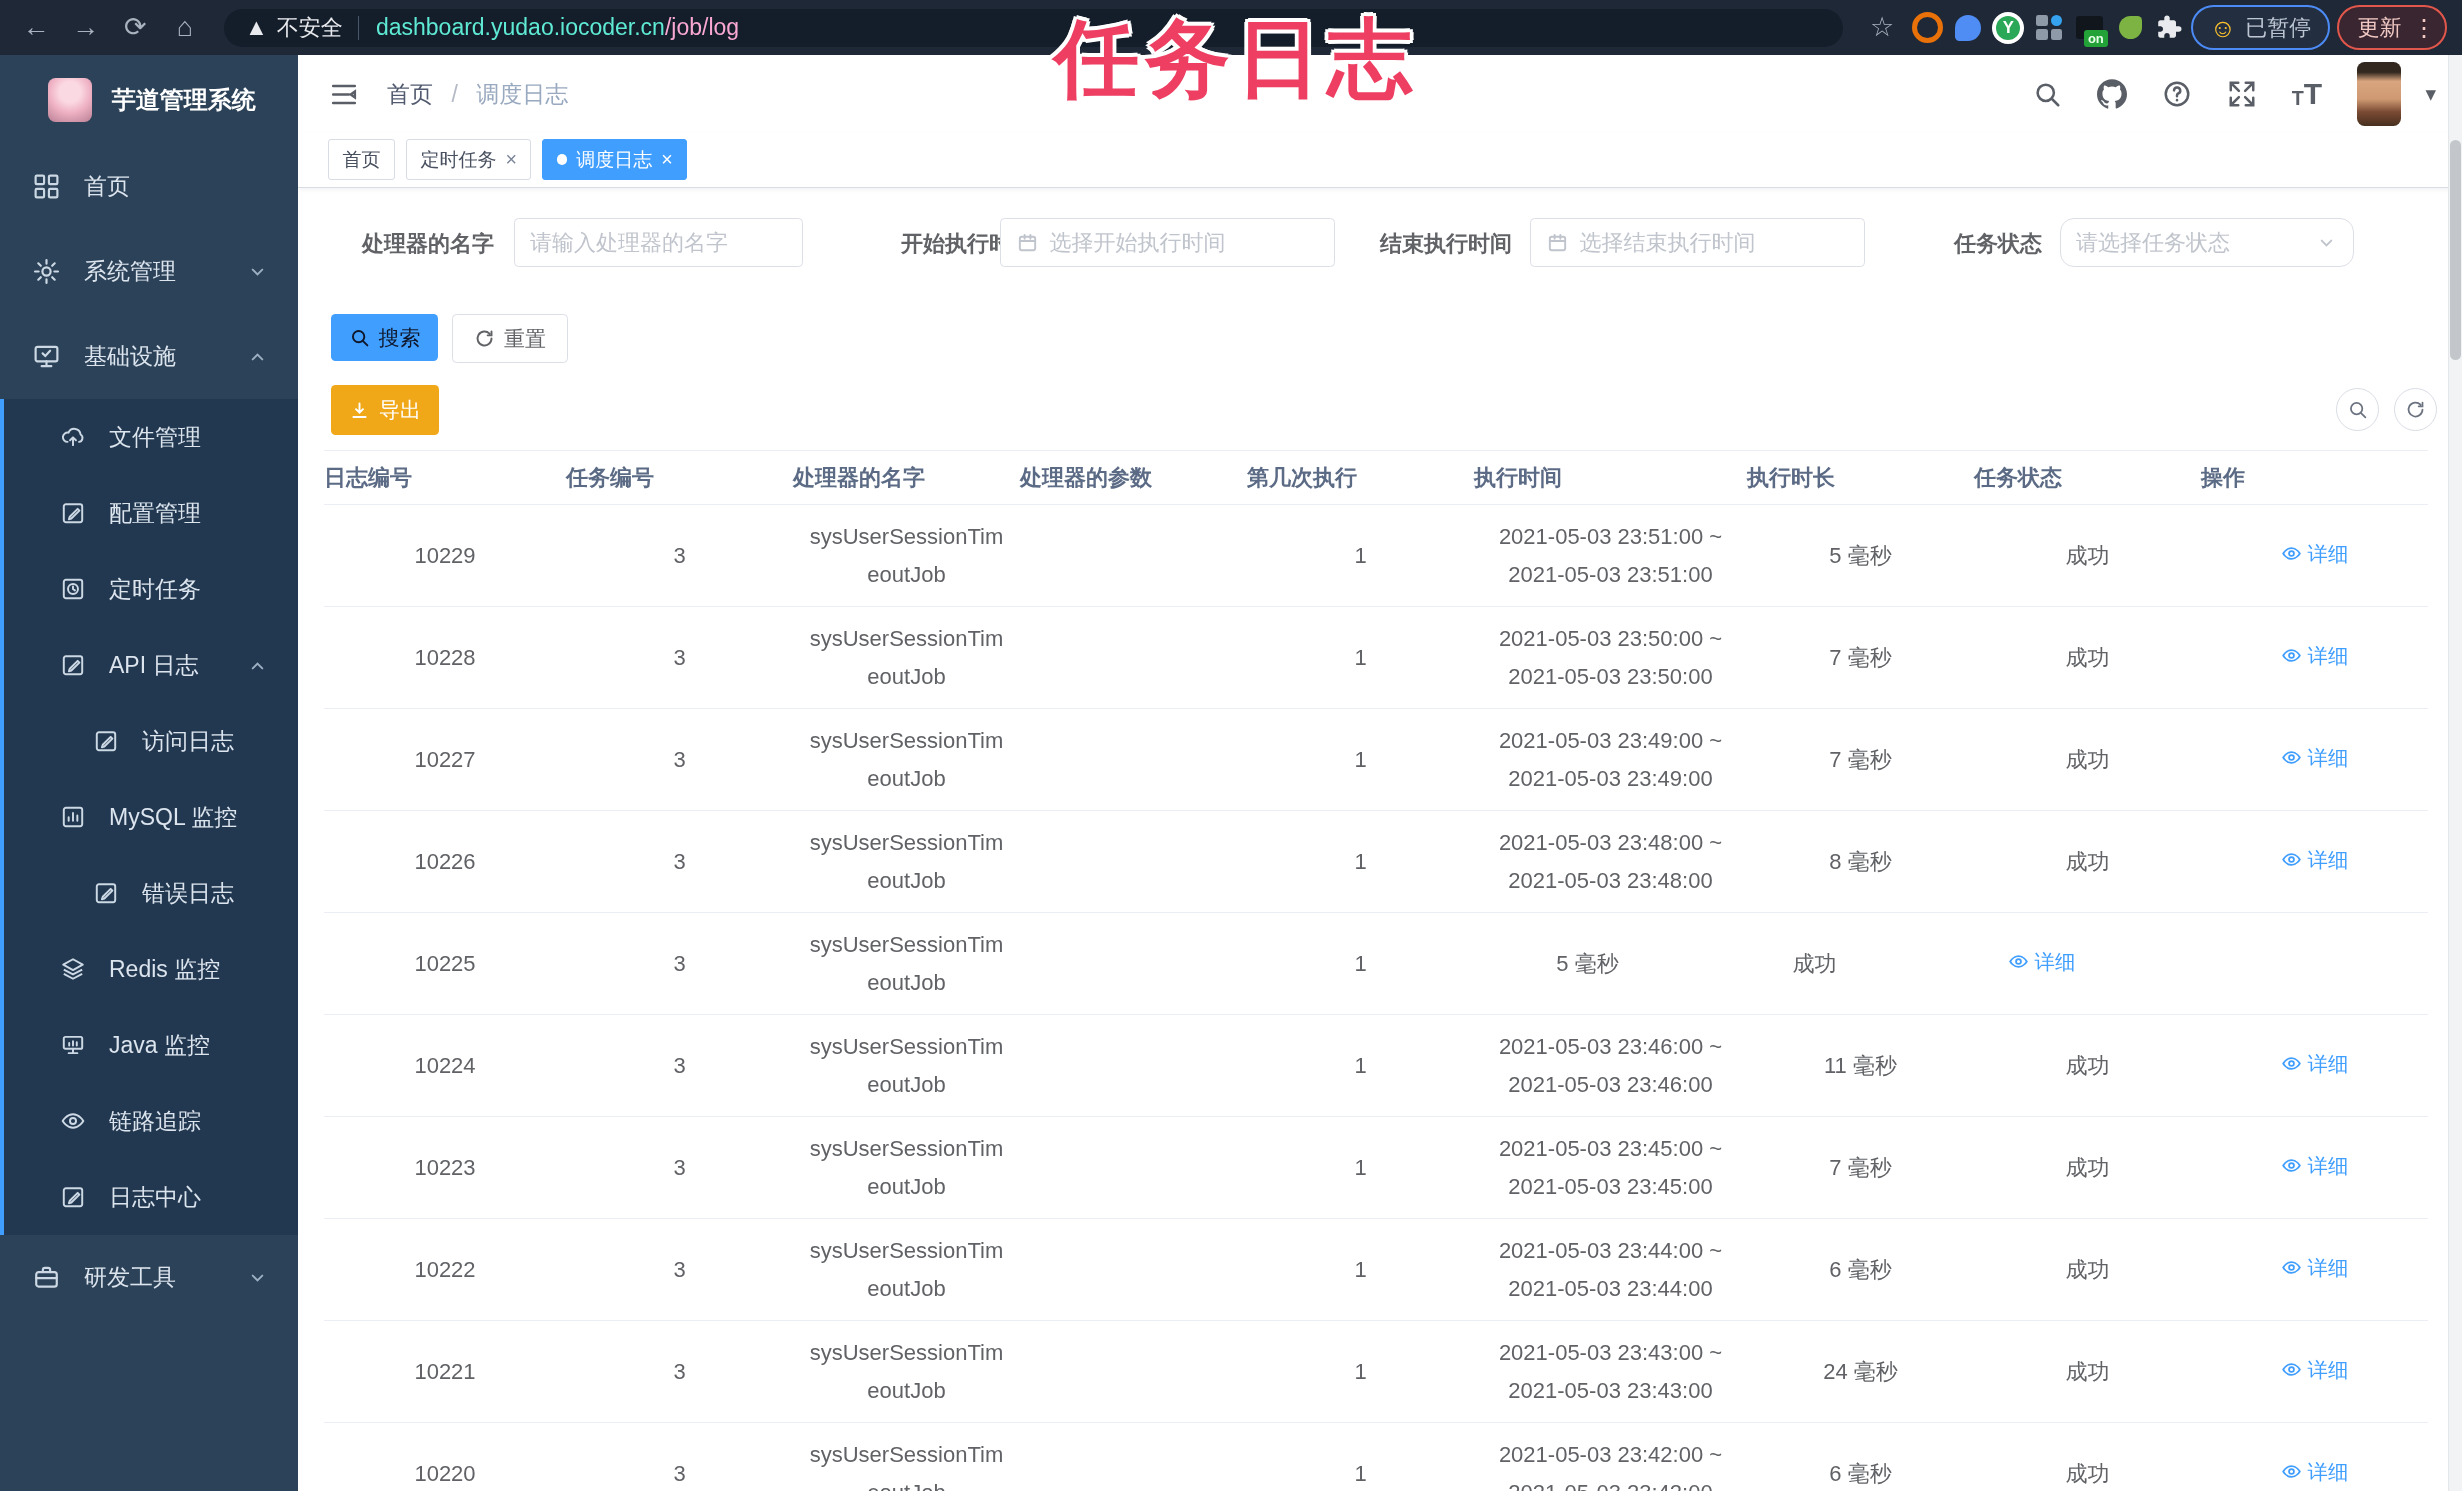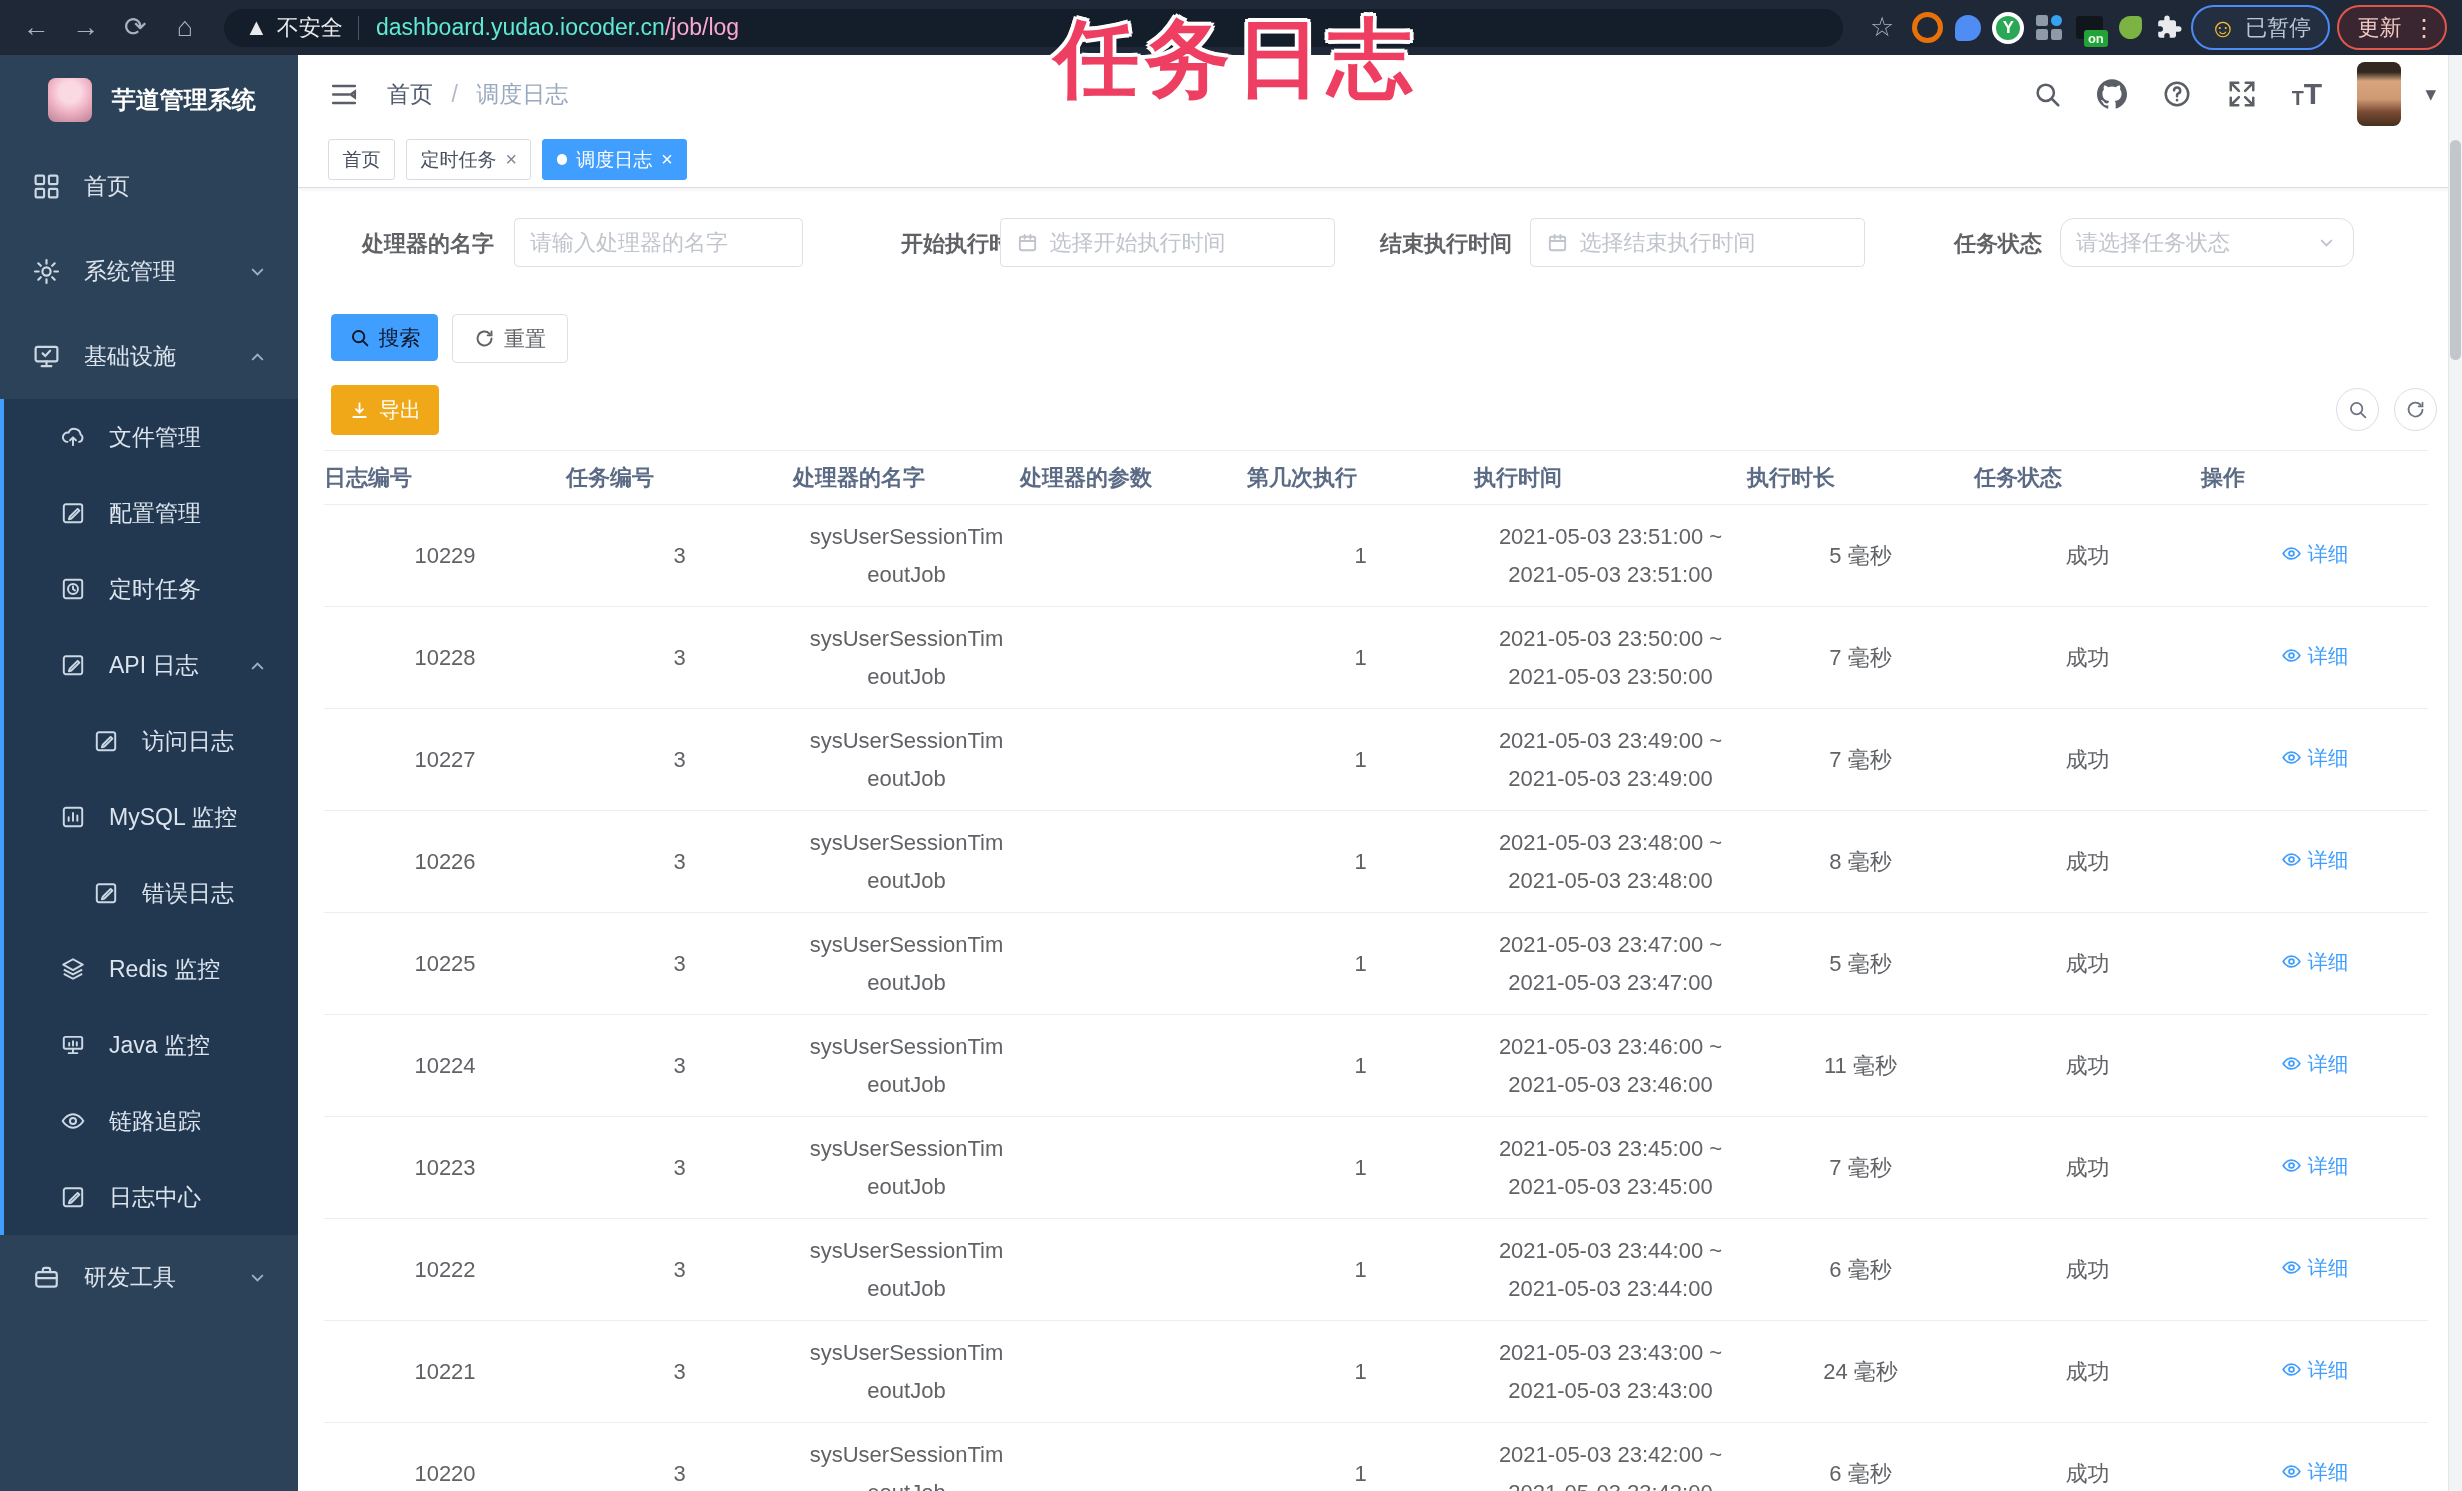--- a/index.html
+++ b/index.html
@@ -599,24 +599,20 @@
         </div>
         <div class="trow">
           <div class="td c0">10225</div>
           <div class="td c1">3</div>
           <div class="td c2">
             <div>sysUserSessionTim</div>
             <div>eoutJob</div>
           </div>
           <div class="td c3"></div>
           <div class="td c4">1</div>
-          <div class="td c5">
-            <div>2021-05-03 23:47:00 ~</div>
-            <div>2021-05-03 23:47:00</div>
-          </div>
           <div class="td c6">5 毫秒</div>
           <div class="td c7">成功</div>
           <div class="td c8"><a class="detail-link">
               <span class="eye-ic">
                 <svg viewBox="0 0 24 24" fill="none" stroke="currentColor" stroke-width="2">
                   <path d="M2.5 12S6 5.8 12 5.8 21.5 12 21.5 12 18 18.2 12 18.2 2.5 12 2.5 12z"></path>
                   <circle cx="12" cy="12" r="2.8"></circle>
                 </svg>
               </span>
               <span>详细</span>

